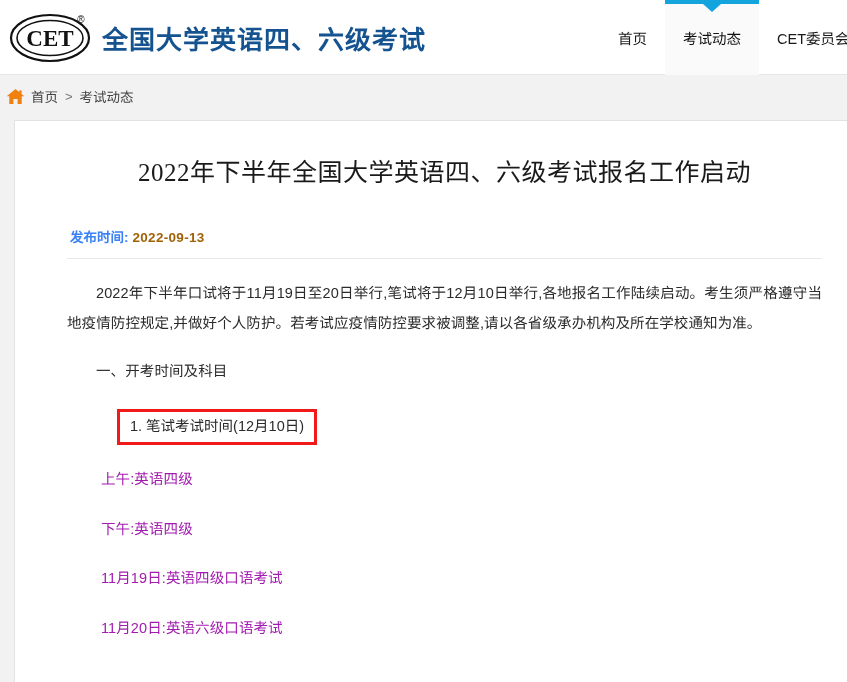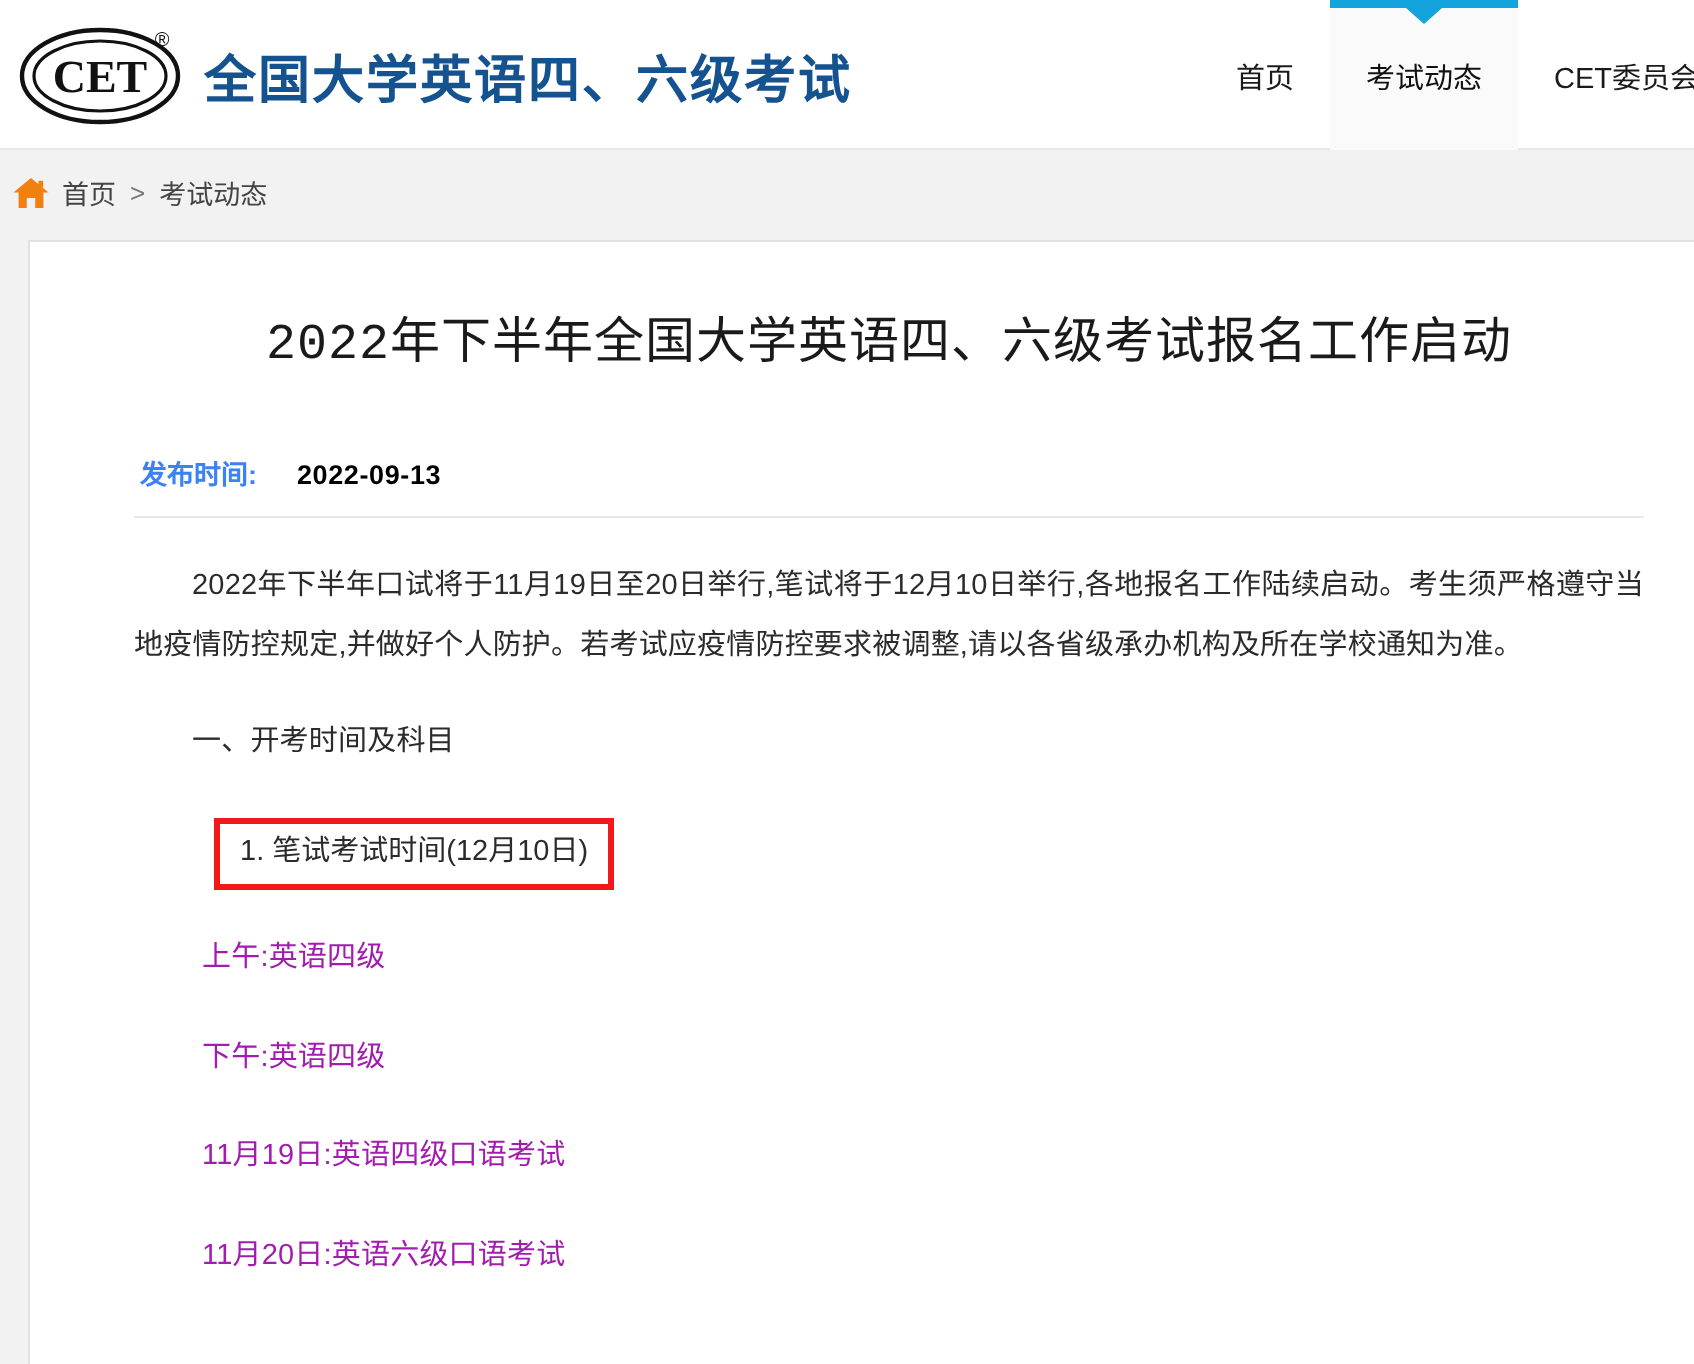--- a/index.html
+++ b/index.html
@@ -134,33 +134,33 @@
 
   .article-title {
     font-size: 25px;
     font-weight: normal;
     color: #1a1a1a;
     text-align: center;
     line-height: 1.4;
     letter-spacing: 0.5px;
     padding: 0 6px;
     white-space: nowrap;
-    font-family: Liberation Mono, monospace;
+    font-family: Liberation Serif, serif;
   }
 
   .meta-row {
     margin-top: 36px;
     padding-bottom: 12px;
     border-bottom: 1px solid #e8e8e8;
     font-size: 13.5px;
     padding-left: 3px;
   }
 
   .meta-label { color: #3b82f6; font-weight: bold; }
-  .meta-value { color: #000000; font-weight: bold; margin-left: 20px; letter-spacing: 0.3px; }
+  .meta-value { color: #a16207; font-weight: bold; margin-left: 4px; letter-spacing: 0.3px; }
 
   .article-body {
     margin-top: 20px;
     font-size: 14.5px;
     color: #2b2b2b;
     line-height: 2.05;
   }
 
   .body-para {
     text-indent: 2em;
@@ -173,21 +173,21 @@
     text-indent: 2em;
     margin: 0;
     padding: 9px 0;
     letter-spacing: 0.1px;
   }
 
   .boxed-line {
     display: inline-block;
     border: 3px solid #f11a1a;
     padding: 5px 10px 6px 10px;
-    margin: 13px 0 10px 40px;
+    margin: 13px 0 10px 50px;
     font-size: 14.5px;
     color: #2b2b2b;
     line-height: 1.3;
     white-space: nowrap;
   }
 
   .sub-line {
     margin: 0 0 0 34px;
     padding: 10px 0;
     font-size: 14.5px;

